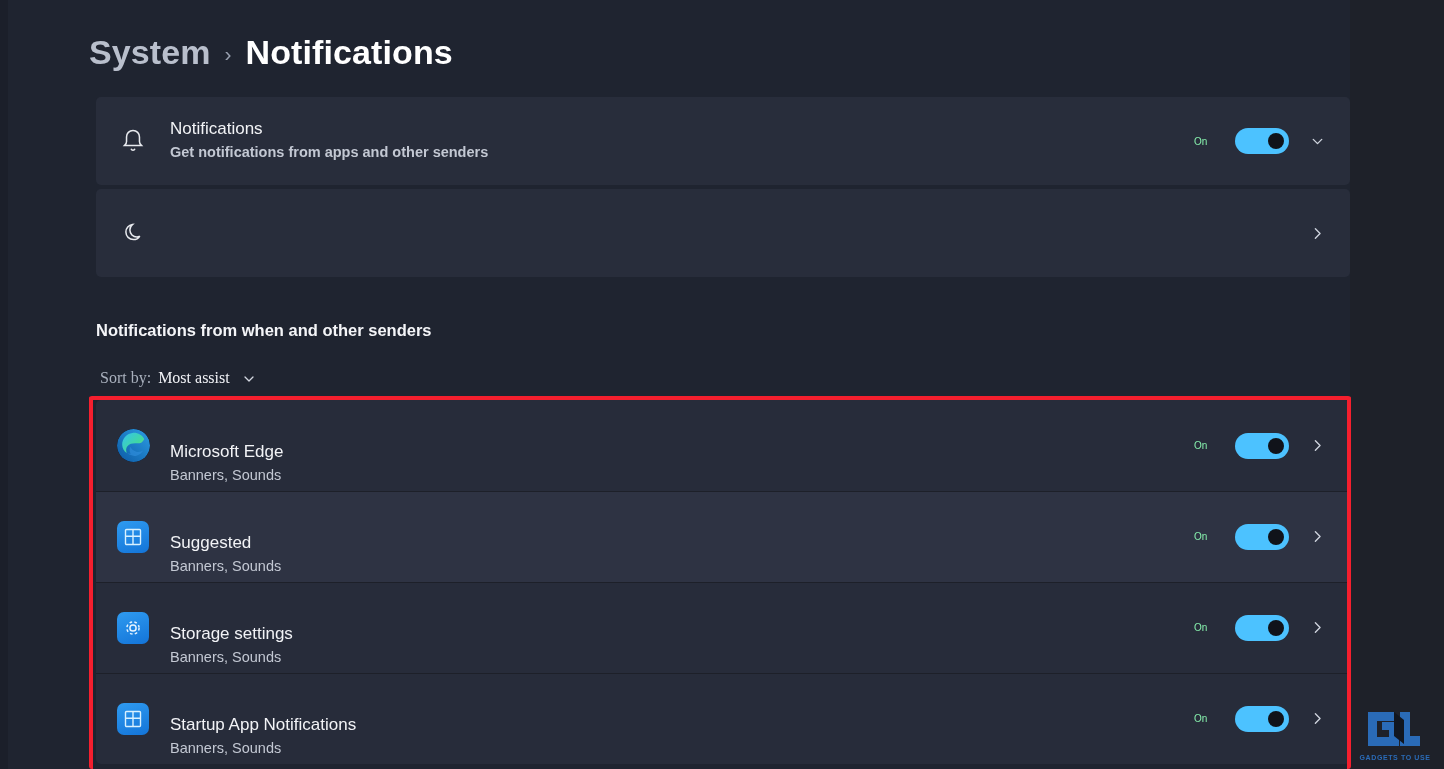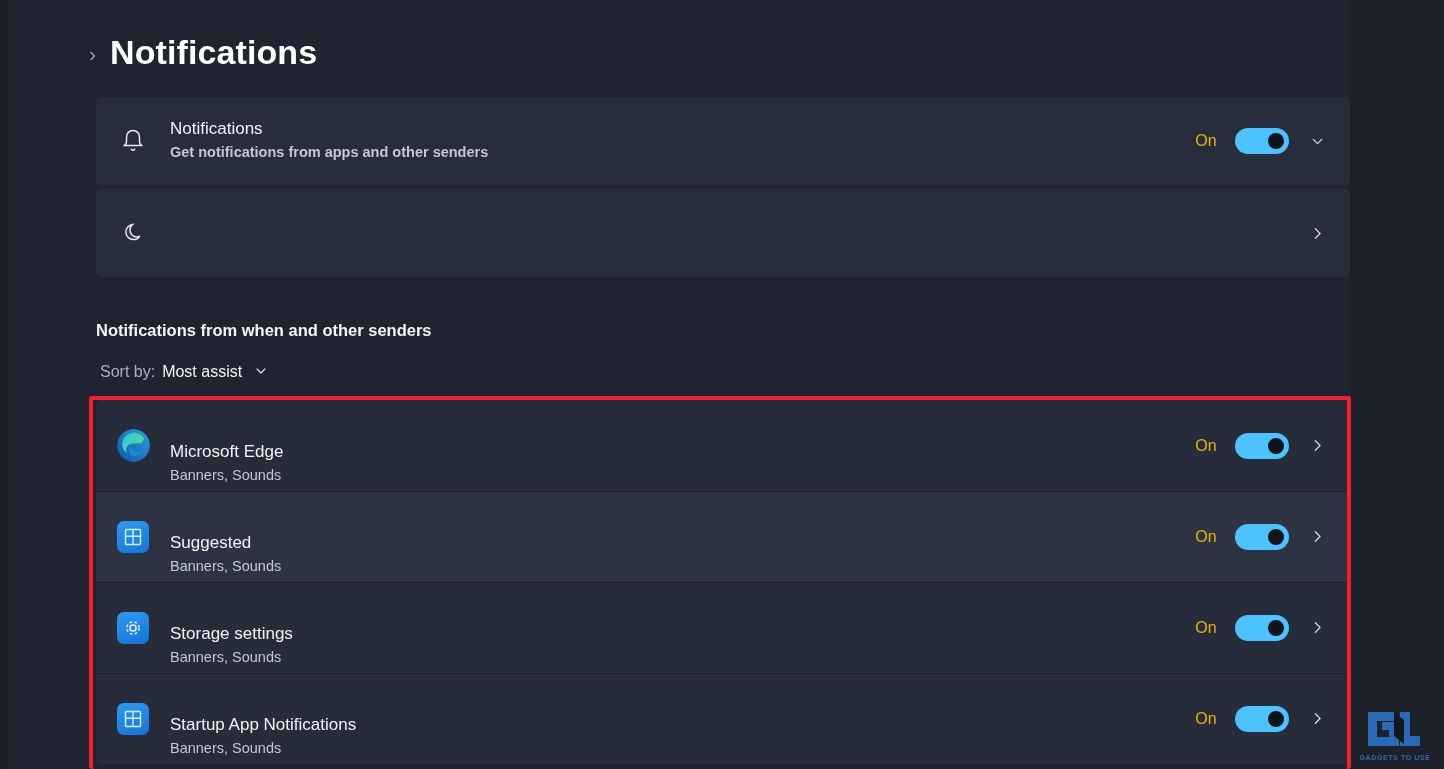--- a/index.html
+++ b/index.html
@@ -103,24 +103,24 @@
     font-weight: bold;
   }
 
   .card-right {
     display: flex;
     align-items: center;
     gap: 17px;
     margin-left: auto;
   }
   .state-label {
-    font-size: 16px;
-    color: #eab308;
+    font-size: 10px;
+    color: #86efac;
     min-width: 24px;
-    text-align: center;
+    text-align: left;
   }
 
   
   .toggle {
     width: 54px;
     height: 26px;
     border-radius: 13px;
     background: #4cc2ff;
     position: relative;
     flex: 0 0 auto;
@@ -153,23 +153,24 @@
     top: 321px;
     font-size: 16.5px;
     font-weight: 700;
     color: #f4f5f8;
   }
   .sortbar {
     position: absolute;
     left: 100px;
     top: 363px;
     display: flex;
-    align-items: flex-start;
+    align-items: flex-end;
     gap: 7px;
     height: 24px;
+    font-family: Liberation Serif, serif;
   }
   .sort-label { font-size: 16px; color: #a9b0bd; }
   .sort-value { font-size: 16px; color: #f1f2f6; }
   .sort-chev { color: #d4d8e1; display: flex; align-items: center; margin-left: 4px; }
 
   
   .applist {
     position: absolute;
     left: 96px;
     top: 400px;
@@ -261,20 +262,21 @@
 </style>
 </head>
 <body>
 
 <div id="page">
 
   <div class="left-gutter"></div>
   <div class="right-gutter"></div>
 
   <div class="breadcrumb">
+    <span class="crumb-parent">System</span>
     <span class="crumb-sep">›</span>
     <span class="crumb-current">Notifications</span>
   </div>
 
   <div class="card notifications">
     <div class="card-icon">
       <svg width="26" height="28" viewBox="0 0 24 26" fill="none" stroke="currentColor" stroke-width="1.4">
         <path d="M12 3.2c-3.5 0-6 2.7-6 6.1v4.2c0 1.2-.5 2.3-1.4 3.1l-.5.5h15.8l-.5-.5c-.9-.8-1.4-1.9-1.4-3.1V9.3c0-3.4-2.5-6.1-6-6.1z"></path>
         <path d="M10.2 20.1c.3.9 1 1.5 1.8 1.5s1.5-.6 1.8-1.5"></path>
       </svg>

